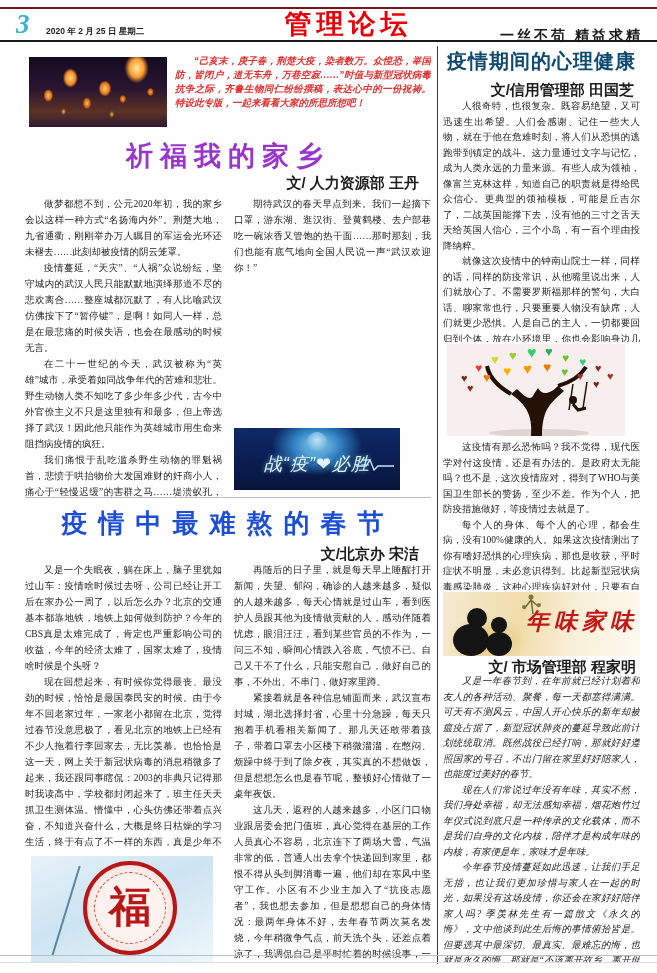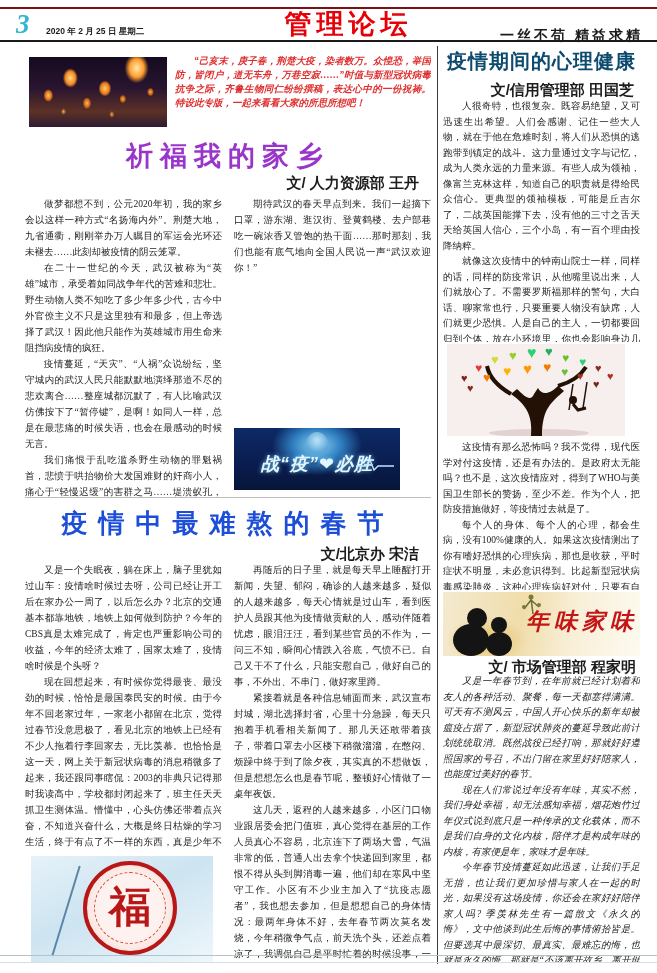--- a/index.html
+++ b/index.html
@@ -55,21 +55,21 @@
   .a1c1 { left:0;   top:146px; height:306px; }
   .a1c2 { left:209px; top:146px; height:230px; }
   .banner {
     position:absolute; left:209px; top:378px; width:166px; height:62px; overflow:hidden;
     background: radial-gradient(ellipse 60px 40px at 50% 28%, #8fd4ef 0%, #2f7fc1 40%, rgba(10,30,90,0) 75%),
                 linear-gradient(180deg, #0d2a66 0%, #0a1c4e 60%, #071538 100%);
   }
   .banner-figure { position:absolute; left:72px; top:4px; width:22px; height:26px; border-radius:50% 50% 40% 40%;
     background:radial-gradient(circle at 50% 30%, #cfeefc 0%, #5aa4d8 60%, rgba(20,60,130,0) 100%); opacity:.8; }
   .banner-text { position:absolute; left:0; right:0; top:24px; text-align:center;
-    font-size:18px; font-weight:bold; font-style:italic; color:#e2f4ff; letter-spacing:1px;
+    font-size:18px; font-weight:normal; font-style:italic; color:#e2f4ff; letter-spacing:1px;
     text-shadow:0 0 4px #6fc8f5, 0 2px 2px #041030;
     font-family:"Liberation Sans","DejaVu Sans",sans-serif; }
   .banner-ecg { position:absolute; right:6px; top:30px; }
   .sep1 { position:absolute; left:0; top:447px; width:100%; height:1px; background:#bdbdbd; }
   .title2 { position:absolute; left:0; top:456px; width:100%; text-align:center;
     color:#1d4ed8; font-weight:bold; font-size:26px; letter-spacing:11px; }
   .byline2 { position:absolute; right:12px; top:495px; }
   .a2c1 { left:0;   top:512px; height:290px; }
   .a2c2 { left:209px; top:512px; height:402px; }
   .fu-photo { position:absolute; left:6px; top:806px; width:182px; height:106px; overflow:hidden;
@@ -117,22 +117,22 @@
 
     <div class="lantern-photo"></div>
 
     <div class="intro-quote">“己亥末，庚子春，荆楚大疫，染者数万。众惶恐，举国防，皆闭户，道无车舟，万巷空寂……”时值与新型冠状病毒抗争之际，齐鲁生物同仁纷纷撰稿，表达心中的一份祝祷。特设此专版，一起来看看大家的所思所想吧！</div>
 
     <div class="title1">祈福我的家乡</div>
     <div class="byline byline1">文/ 人力资源部  王丹</div>
 
     <div class="colbox a1c1">
       <p>做梦都想不到，公元2020年初，我的家乡会以这样一种方式“名扬海内外”。荆楚大地，九省通衢，刚刚举办万人瞩目的军运会光环还未褪去……此刻却被疫情的阴云笼罩。</p>
+      <p>疫情蔓延，“天灾”、“人祸”众说纷纭，坚守城内的武汉人民只能默默地演绎那道不尽的悲欢离合……整座城都沉默了，有人比喻武汉仿佛按下了“暂停键”，是啊！如同人一样，总是在最悲痛的时候失语，也会在最感动的时候无言。</p>
       <p>在二十一世纪的今天，武汉被称为“英雄”城市，承受着如同战争年代的苦难和悲壮。野生动物人类不知吃了多少年多少代，古今中外官僚主义不只是这里独有和最多，但上帝选择了武汉！因此他只能作为英雄城市用生命来阻挡病疫情的疯狂。</p>
-      <p>疫情蔓延，“天灾”、“人祸”众说纷纭，坚守城内的武汉人民只能默默地演绎那道不尽的悲欢离合……整座城都沉默了，有人比喻武汉仿佛按下了“暂停键”，是啊！如同人一样，总是在最悲痛的时候失语，也会在最感动的时候无言。</p>
       <p>我们痛恨于乱吃滥杀野生动物的罪魁祸首，悲愤于哄抬物价大发国难财的奸商小人，痛心于“轻慢迟缓”的害群之马……堤溃蚁孔，气泄针芒，脆弱的不仅仅是生命，还有良知。</p>
 
     </div>
 
     <div class="colbox a1c2">
       <p>期待武汉的春天早点到来。我们一起摘下口罩，游东湖、逛汉街、登黄鹤楼、去户部巷吃一碗浓香又管饱的热干面……那时那刻，我们也能有底气地向全国人民说一声“武汉欢迎你！”</p>
 
     </div>
 
     <div class="banner">

